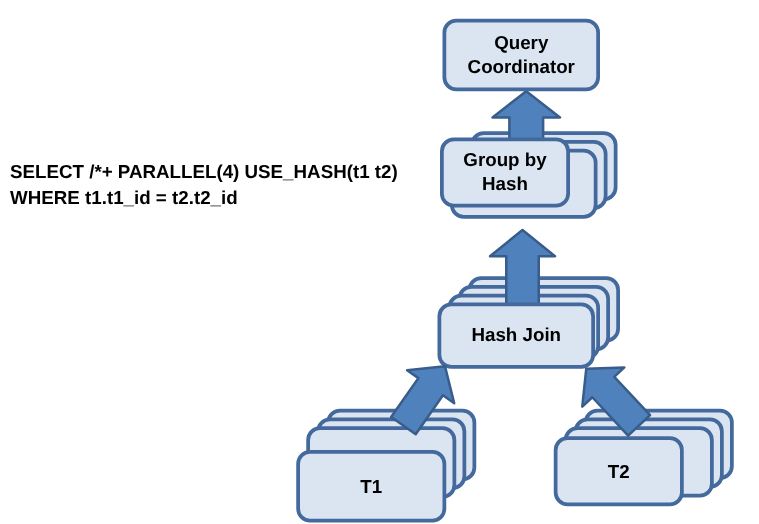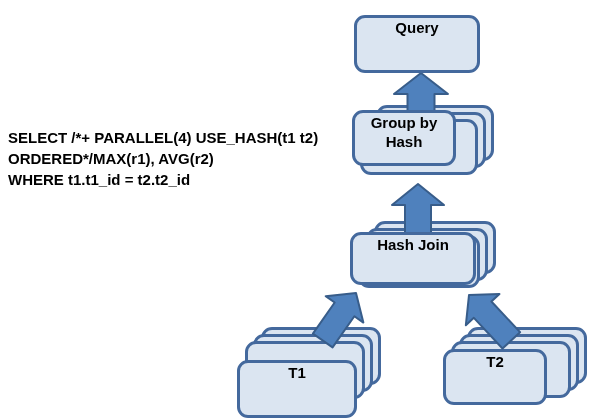--- a/index.html
+++ b/index.html
@@ -9,37 +9,36 @@
   }
   .layer{position:absolute;left:0;top:0;pointer-events:none;}
   .layer.behind{z-index:2;}
   .layer.front{z-index:4;}
   .box{
     position:absolute;box-sizing:border-box;
     background:#dbe5f1;border:3px solid #44699d;border-radius:11px;
   }
   .ghost{z-index:1;}
   .node{
-    z-index:3;display:flex;flex-direction:column;align-items:center;
+    z-index:3;display:flex;flex-direction:column;justify-content:center;align-items:center;
     font-weight:bold;font-size:15px;line-height:19px;color:#000;text-align:center;
   }
   .sql{
     position:absolute;left:8px;top:127px;z-index:5;
     font-weight:bold;font-size:15px;line-height:21px;color:#000;white-space:nowrap;
   }
   .arrow{fill:#4f81bd;stroke:#385d8a;stroke-width:2;stroke-linejoin:round;}
 </style>
 </head>
 <body>
 
 <div class="canvas">
 
   <div class="sql">
     <div>SELECT /*+ PARALLEL(4) USE_HASH(t1 t2)</div>
-    <div>ORDERED*/MAX(r1), AVG(r2)</div>
     <div>WHERE t1.t1_id = t2.t2_id</div>
   </div>
 
   <div class="box ghost" style="left:376px;top:105px;width:118px;height:56px;"></div>
   <div class="box ghost" style="left:368px;top:112px;width:118px;height:56px;"></div>
   <div class="box ghost" style="left:360px;top:119px;width:118px;height:56px;"></div>
 
   <div class="box ghost" style="left:374px;top:221px;width:122px;height:53px;"></div>
   <div class="box ghost" style="left:366px;top:228px;width:122px;height:53px;"></div>
   <div class="box ghost" style="left:358px;top:235px;width:122px;height:53px;"></div>
@@ -52,28 +51,29 @@
   <div class="box ghost" style="left:459px;top:334px;width:120px;height:57px;"></div>
   <div class="box ghost" style="left:451px;top:341px;width:120px;height:57px;"></div>
 
   <svg class="layer behind" width="607" height="419" viewBox="0 0 607 419">
     <polygon class="arrow" points="421,73 448,94 434.5,94 434.5,130 407.5,130 407.5,94 394,94"></polygon>
     <polygon class="arrow" points="418,184 444,205 431,205 431,246 405,246 405,205 392,205"></polygon>
   </svg>
 
   <div class="box node" style="left:354px;top:15px;width:126px;height:58px;">
     <span>Query</span>
+    <span>Coordinator</span>
   </div>
 
   <div class="box node" style="left:352px;top:110px;width:104px;height:56px;">
     <span>Group by</span>
     <span>Hash</span>
   </div>
 
-  <div class="box node" style="left:350px;top:232px;width:126px;height:53px;">
+  <div class="box node" style="left:350px;top:242px;width:126px;height:53px;">
     <span>Hash Join</span>
   </div>
 
   <div class="box node" style="left:237px;top:348px;width:120px;height:58px;margin-top:12px;">
     <span>T1</span>
   </div>
 
   <div class="box node" style="left:443px;top:349px;width:104px;height:56px;">
     <span>T2</span>
   </div>

